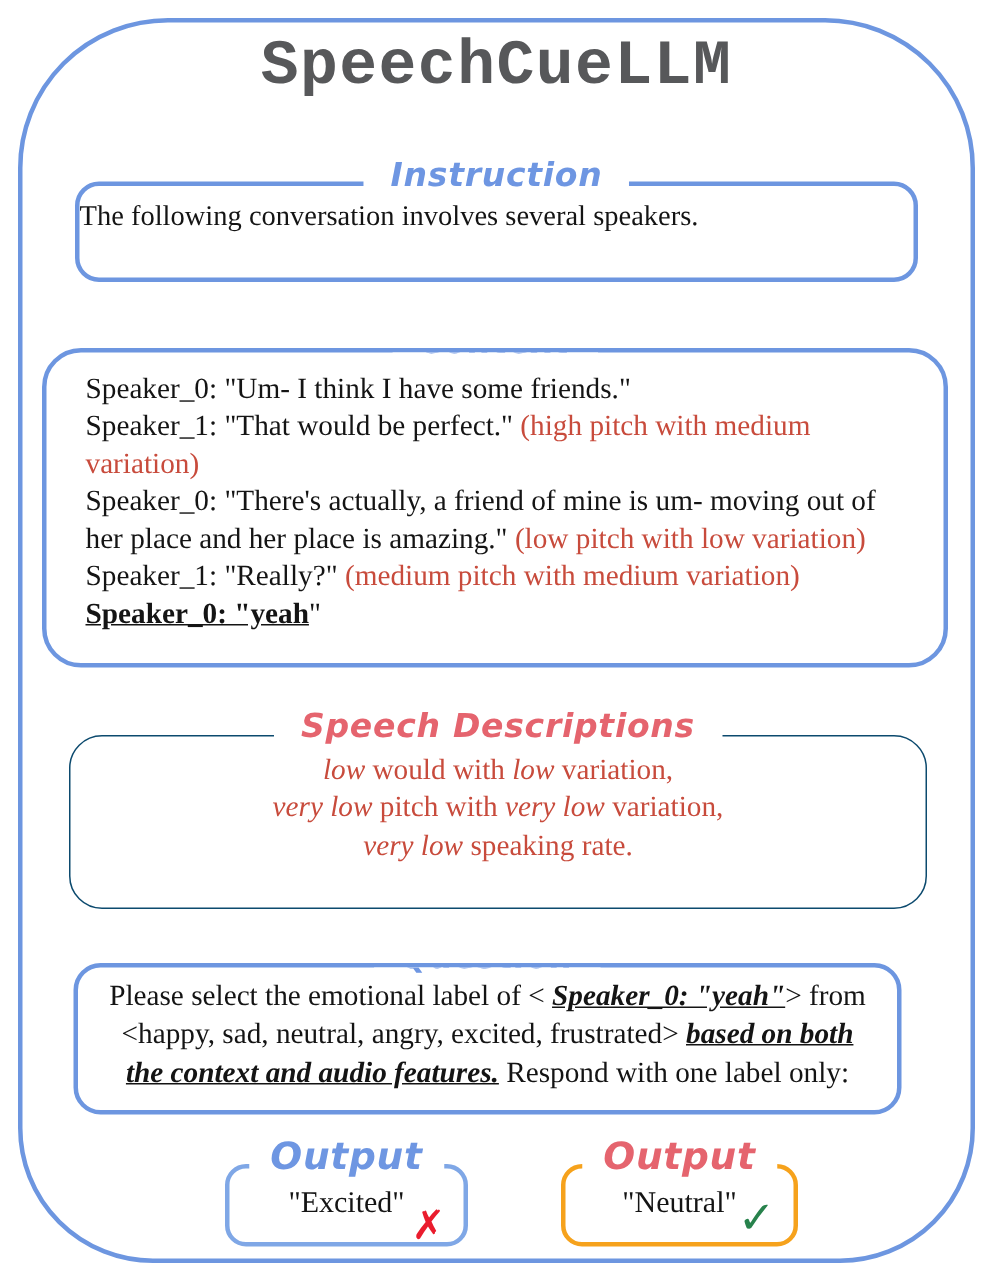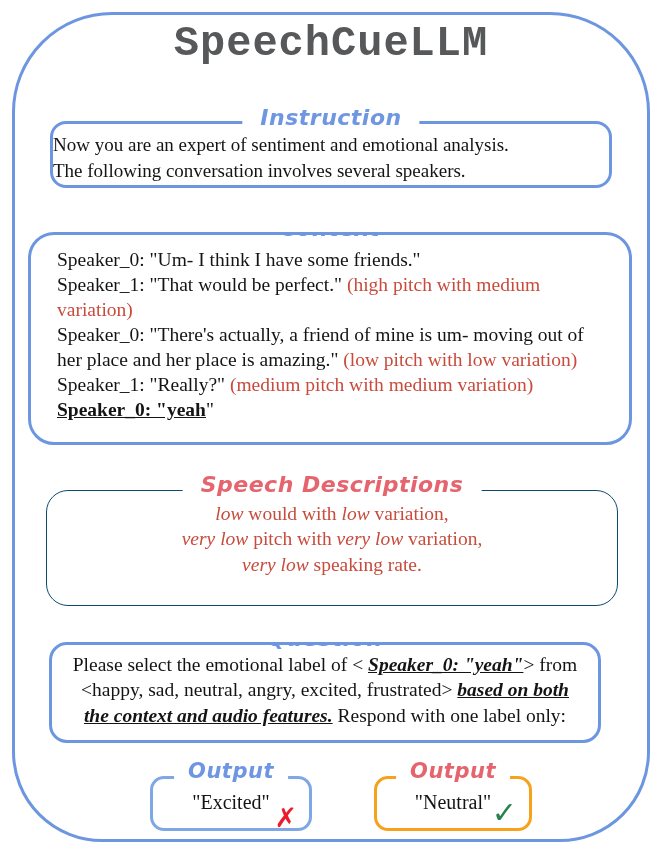--- a/index.html
+++ b/index.html
@@ -127,21 +127,21 @@
     width: 162px;
     border: 3px solid #7fa7e6;
   }
   .out-right {
     left: 374px;
     width: 158px;
     border: 3px solid #f6a21c;
   }
   .out-label {
     top: -21px;
-    font-size: 21px;
+    font-size: 25px;
     padding: 0 14px;
   }
   .out-value {
     display: block;
     text-align: center;
     margin-top: 12px;
     font-size: 20px;
     color: #141414;
   }
   .mark {
@@ -159,21 +159,20 @@
 </head>
 <body>
 
 <div class="page">
   <div class="frame"></div>
 
   <h1 class="title">SpeechCueLLM</h1>
 
   <section class="panel p-instruction">
     <div class="panel-label blue-script">Instruction</div>
-    <div>Now you are an expert of sentiment and emotional analysis.</div>
     <div>The following conversation involves several speakers.</div>
   </section>
 
   <section class="panel p-context">
     <div class="panel-label blue-script">Context</div>
     <span class="turn"><span>Speaker_0: "Um- I think I have some friends."</span></span>
     <span class="turn"><span>Speaker_1: "That would be perfect." </span><span class="red">(high pitch with medium variation)</span></span>
     <span class="turn"><span>Speaker_0: "There's actually, a friend of mine is um- moving out of her place and her place is amazing." </span><span class="red">(low pitch with low variation)</span></span>
     <span class="turn"><span>Speaker_1: "Really?" </span><span class="red">(medium pitch with medium variation)</span></span>
     <span class="turn"><span class="turn-highlight">Speaker_0: "yeah</span><span>"</span></span>

